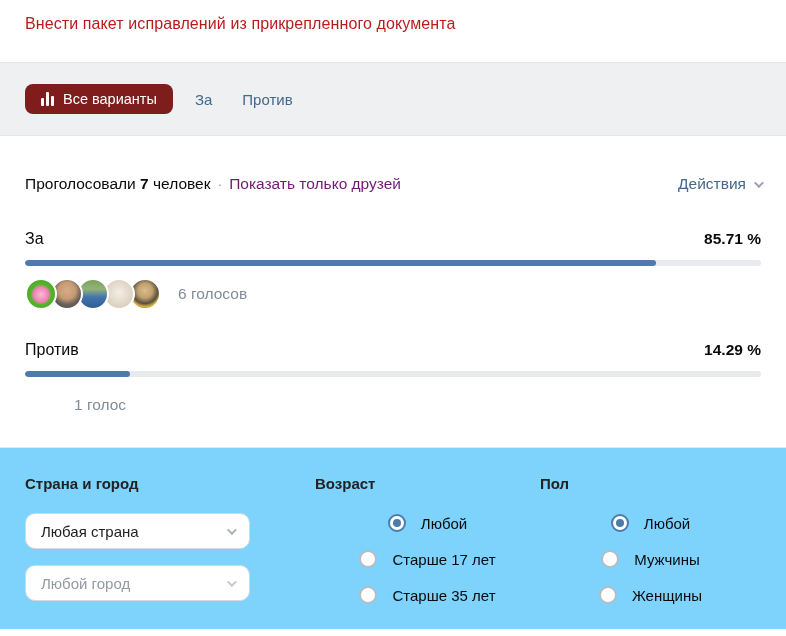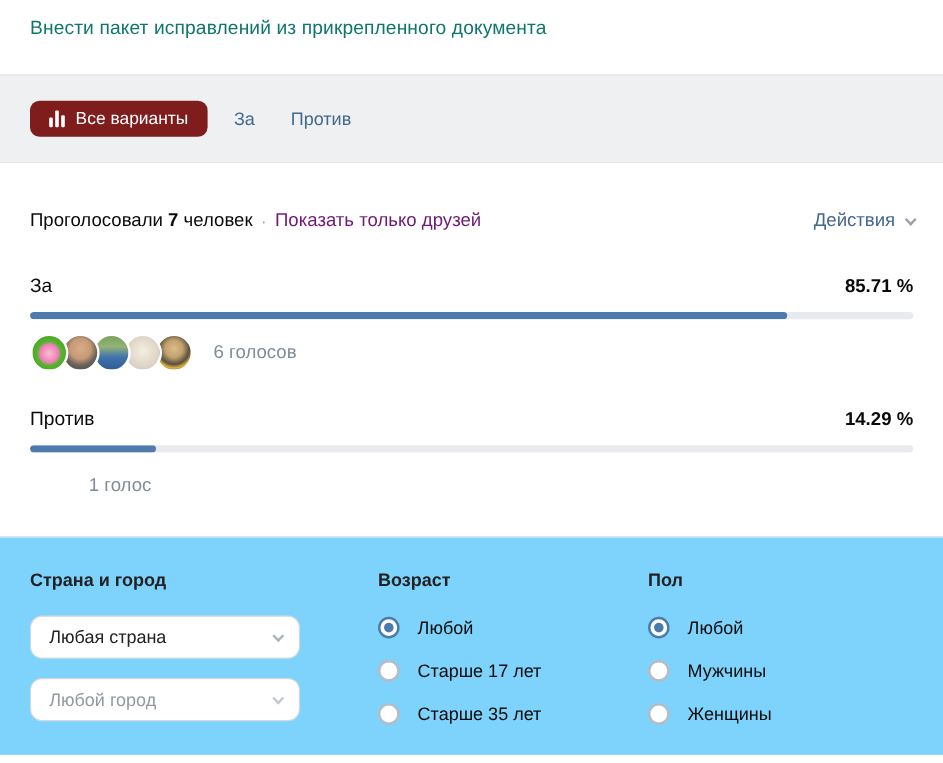--- a/index.html
+++ b/index.html
@@ -7,21 +7,21 @@
   body {
     font-family: "Liberation Sans", "DejaVu Sans", sans-serif;
     background: #ffffff;
     color: #000;
     overflow: hidden;
   }
   .page { width: 786px; height: 636px; display: flex; flex-direction: column; }
 
   
   .header { height: 62px; padding: 15px 25px 0; background: #fff; }
-  .title { font-size: 16px; color: #0f766e; letter-spacing: .1px; }
+  .title { font-size: 16px; color: #b91c1c; letter-spacing: .1px; }
 
   
   .tabs {
     height: 74px;
     background: #eef0f2;
     border-top: 1px solid #e3e5e8;
     border-bottom: 1px solid #e3e5e8;
     display: flex;
     align-items: center;
     padding: 0 25px;
@@ -124,21 +124,21 @@
     font-size: 15px;
     cursor: pointer;
   }
   .select.country { margin-top: 21px; color: #222; text-align: right; }
   .select.city { margin-top: 16px; color: #939aa3; cursor: default; gap: 20px; }
   .select .chev { border-color: #aab2ba; }
   .select.city .chev { border-color: #c4cad0; }
 
   .radio-row {
     display: flex; align-items: center; gap: 15px;
-    height: 20px; cursor: pointer;
+    height: 20px; cursor: pointer; justify-content: center;
   }
   .radio-row.r1 { margin-top: 21px; }
   .radio-row.r2, .radio-row.r3 { margin-top: 16px; }
   .radio {
     width: 18px; height: 18px; border-radius: 50%;
     border: 2px solid #b5bcc4; background: #fff;
     position: relative; flex: 0 0 auto;
   }
   .radio.checked { border-color: #4a7bac; }
   .radio.checked::after {

